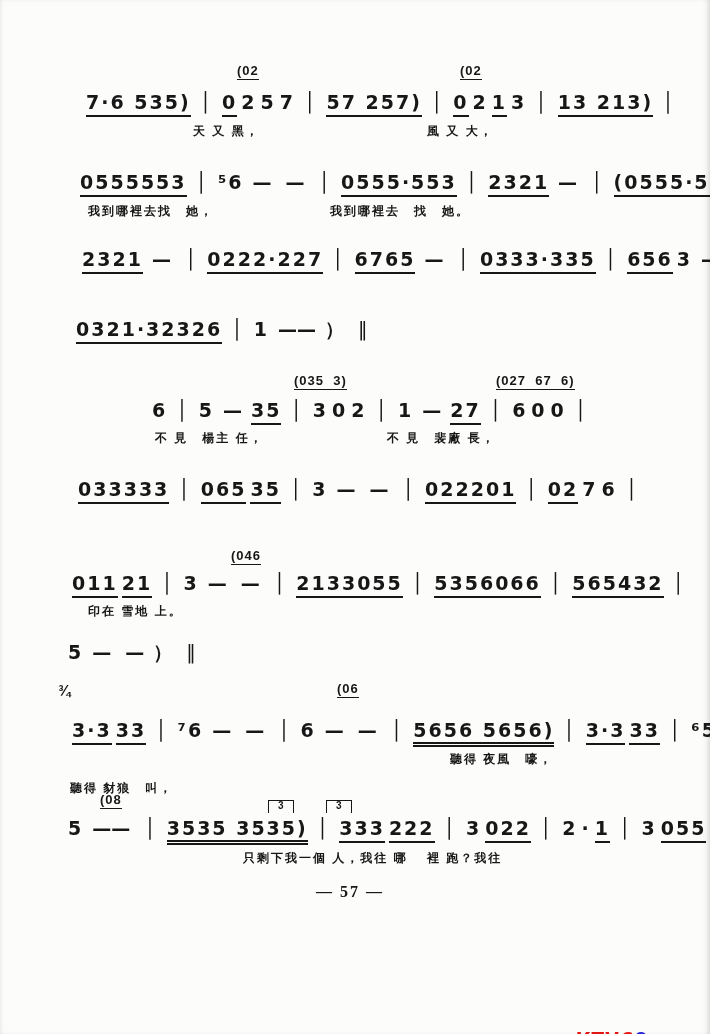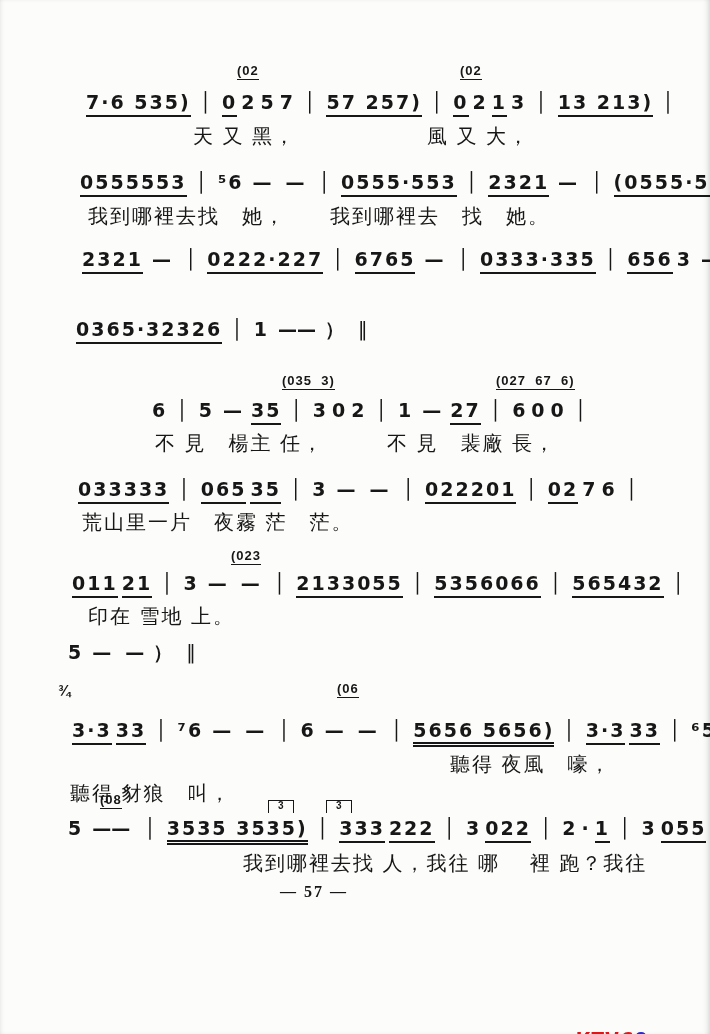--- a/index.html
+++ b/index.html
@@ -38,36 +38,36 @@
   }
   .ann.u{border-bottom:1.5px solid #171717;padding-bottom:1px;}
   .ann.trip{
     border:1.5px solid #171717;border-bottom:none;
     font-size:10px;line-height:8px;padding:1px 9px 3px;
     letter-spacing:0;
   }
   .ts{position:absolute;font-weight:bold;font-size:15px;}
   .lyr{
     position:absolute;
-    font-weight:normal;
-    font-size:20px;
+    font-weight:bold;
+    font-size:12px;
     letter-spacing:2px;
     white-space:pre;
   }
   .stage{
     position:absolute;
     font-weight:bold;
     font-size:15px;
     letter-spacing:1px;
     white-space:pre;
   }
   .pageno{
     position:absolute;
     left:280px;top:883px;width:140px;
-    text-align:left;
+    text-align:center;
     font-family:"Liberation Serif","DejaVu Serif",serif;
     font-weight:bold;
     font-size:16px;
     letter-spacing:2px;
   }
   .watermark{
     position:absolute;
     right:4px;top:1000px;
     font-family:"DejaVu Sans Mono","Liberation Mono",monospace;
     font-weight:bold;
@@ -93,38 +93,37 @@
     <div class="notes" style="left:78px;top:170px"><span class="tok u1">0555553</span><span class="tok barline">│</span><span class="tok">⁵6</span><span class="tok dash">—</span><span class="tok dash">—</span><span class="tok barline">│</span><span class="tok u1">0555·553</span><span class="tok barline">│</span><span class="tok u1">2321</span><span class="tok dash">—</span><span class="tok barline">│</span><span class="tok u1">(0555·553</span></div>
     <span class="lyr" style="left:88px;top:203px">我到哪裡去找　她，</span>
     <span class="lyr" style="left:330px;top:203px">我到哪裡去　找　她。</span>
   </div>
 
   <div class="sys">
     <div class="notes" style="left:80px;top:247px"><span class="tok u1">2321</span><span class="tok dash">—</span><span class="tok barline">│</span><span class="tok u1">0222·227</span><span class="tok barline">│</span><span class="tok u1">6765</span><span class="tok dash">—</span><span class="tok barline">│</span><span class="tok u1">0333·335</span><span class="tok barline">│</span><span class="tok u1">656</span><span class="tok">3</span><span class="tok dash">—</span></div>
   </div>
 
   <div class="sys">
-    <div class="notes" style="left:74px;top:317px"><span class="tok u1">0365·32326</span><span class="tok barline">│</span><span class="tok">1</span><span class="tok dash">——</span><span class="tok">）</span><span class="tok final-barline">‖</span></div>
+    <div class="notes" style="left:74px;top:317px"><span class="tok u1">0321·32326</span><span class="tok barline">│</span><span class="tok">1</span><span class="tok dash">——</span><span class="tok">）</span><span class="tok final-barline">‖</span></div>
   </div>
 
   <div class="sys">
-    <span class="ann u" style="left:282px;top:373px">(035  3)</span>
+    <span class="ann u" style="left:294px;top:373px">(035  3)</span>
     <span class="ann u" style="left:496px;top:373px">(027  67  6)</span>
     <div class="notes" style="left:150px;top:398px"><span class="tok">6</span><span class="tok barline">│</span><span class="tok">5</span><span class="tok dash">—</span><span class="tok u1">35</span><span class="tok barline">│</span><span class="tok">3</span><span class="tok">0</span><span class="tok">2</span><span class="tok barline">│</span><span class="tok">1</span><span class="tok dash">—</span><span class="tok u1">27</span><span class="tok barline">│</span><span class="tok">6</span><span class="tok">0</span><span class="tok">0</span><span class="tok barline">│</span></div>
     <span class="lyr" style="left:155px;top:430px">不 見　楊主 任，</span>
     <span class="lyr" style="left:387px;top:430px">不 見　裴廠 長，</span>
   </div>
 
   <div class="sys">
     <div class="notes" style="left:76px;top:477px"><span class="tok u1">033333</span><span class="tok barline">│</span><span class="tok u1">065</span><span class="tok u1">35</span><span class="tok barline">│</span><span class="tok">3</span><span class="tok dash">—</span><span class="tok dash">—</span><span class="tok barline">│</span><span class="tok u1">022201</span><span class="tok barline">│</span><span class="tok u1">02</span><span class="tok">7</span><span class="tok">6</span><span class="tok barline">│</span></div>
-    <span class="lyr" style="left:82px;top:509px">荒山里一片　夜霧 茫　茫。</span>
   </div>
 
   <div class="sys">
-    <span class="ann u" style="left:231px;top:548px">(023</span>
+    <span class="ann u" style="left:231px;top:548px">(046</span>
     <div class="notes" style="left:70px;top:571px"><span class="tok u1">011</span><span class="tok u1">21</span><span class="tok barline">│</span><span class="tok">3</span><span class="tok dash">—</span><span class="tok dash">—</span><span class="tok barline">│</span><span class="tok u1">2133055</span><span class="tok barline">│</span><span class="tok u1">5356066</span><span class="tok barline">│</span><span class="tok u1">565432</span><span class="tok barline">│</span></div>
     <span class="lyr" style="left:88px;top:603px">印在 雪地 上。</span>
   </div>
 
   <div class="sys">
     <div class="notes" style="left:66px;top:640px"><span class="tok">5</span><span class="tok dash">—</span><span class="tok dash">—</span><span class="tok">）</span><span class="tok final-barline">‖</span></div>
   </div>
 
   <div class="sys">
     <span class="ts" style="left:58px;top:682px">¾</span>
@@ -132,21 +131,21 @@
     <div class="notes" style="left:70px;top:718px"><span class="tok u1">3·3</span><span class="tok u1">33</span><span class="tok barline">│</span><span class="tok">⁷6</span><span class="tok dash">—</span><span class="tok dash">—</span><span class="tok barline">│</span><span class="tok">6</span><span class="tok dash">—</span><span class="tok dash">—</span><span class="tok barline">│</span><span class="tok u2">5656 5656)</span><span class="tok barline">│</span><span class="tok u1">3·3</span><span class="tok u1">33</span><span class="tok barline">│</span><span class="tok">⁶5</span></div>
     <span class="lyr" style="left:70px;top:780px">聽得 豺狼　叫，</span>
     <span class="lyr" style="left:450px;top:751px">聽得 夜風　嚎，</span>
   </div>
 
   <div class="sys">
     <span class="ann u" style="left:100px;top:792px">(08</span>
     <span class="ann trip" style="left:268px;top:800px">3</span>
     <span class="ann trip" style="left:326px;top:800px">3</span>
     <div class="notes" style="left:66px;top:816px"><span class="tok">5</span><span class="tok dash">——</span><span class="tok barline">│</span><span class="tok u2">3535 3535)</span><span class="tok barline">│</span><span class="tok u1">333</span><span class="tok u1">222</span><span class="tok barline">│</span><span class="tok">3</span><span class="tok u1">022</span><span class="tok barline">│</span><span class="tok">2</span><span class="tok">·</span><span class="tok u1">1</span><span class="tok barline">│</span><span class="tok">3</span><span class="tok u1">055</span></div>
-    <span class="lyr" style="left:243px;top:850px">我到哪裡去找 人，我往 哪　 裡 跑？我往</span>
+    <span class="lyr" style="left:243px;top:850px">只剩下我一個 人，我往 哪　 裡 跑？我往</span>
   </div>
 
   <div class="pageno">— 57 —</div>
 
   <div class="watermark">
     <span style="color: rgb(20, 20, 20);">www.</span><span style="color: rgb(227, 20, 20);">KTVC</span><span style="color: rgb(41, 41, 214);">8</span><span style="color: rgb(29, 154, 29);">.com</span>
   </div>
 
 </div>
 

